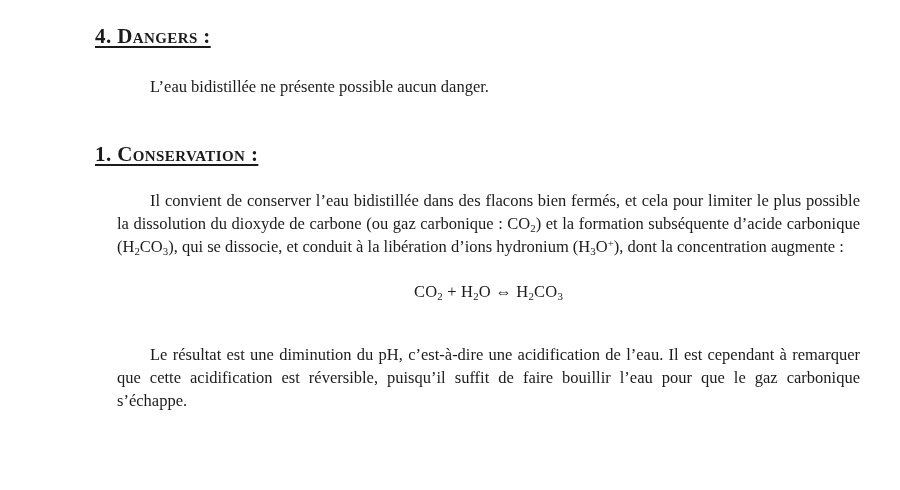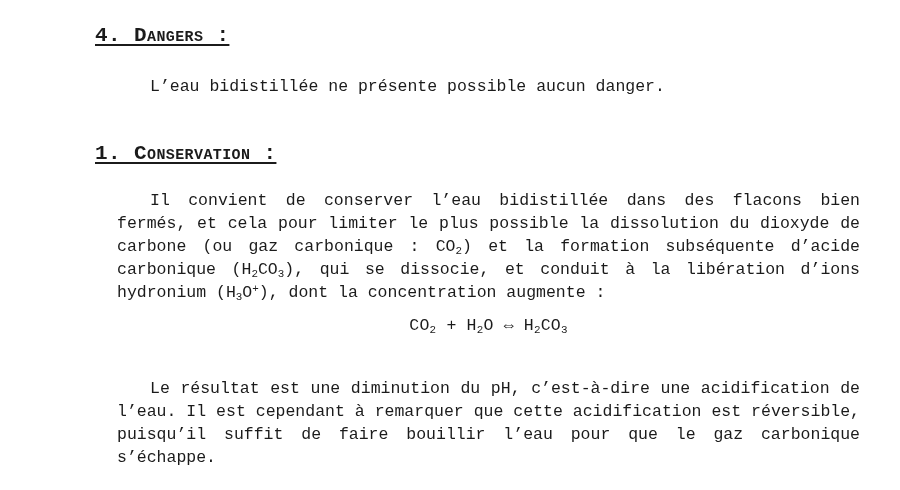--- a/index.html
+++ b/index.html
@@ -4,21 +4,21 @@
 <style>
   html, body { margin: 0; padding: 0; }
   body { background: #ffffff; }
 
   .page {
     position: relative;
     width: 900px;
     height: 490px;
     background: #ffffff;
     overflow: hidden;
-    font-family: Liberation Mono, monospace;
+    font-family: Liberation Serif, serif;
   }
 
   .content {
     padding: 24px 40px 0 95px;
     color: #1b1b1b;
     font-size: 16.5px;
     line-height: 23px;
   }
 
   .heading {
@@ -49,21 +49,21 @@
     margin-left: 22px;
     text-align: justify;
     text-indent: 33px;
   }
 
   .para-last {
     margin-top: 40px;
   }
 
   .equation {
-    margin: 10px 0 0 22px;
+    margin: 22px 0 0 22px;
     text-align: center;
     letter-spacing: 0.2px;
   }
 
   sub, sup {
     font-size: 66%;
     line-height: 0;
   }
   sub { vertical-align: -0.25em; }
   sup { vertical-align: 0.45em; }

